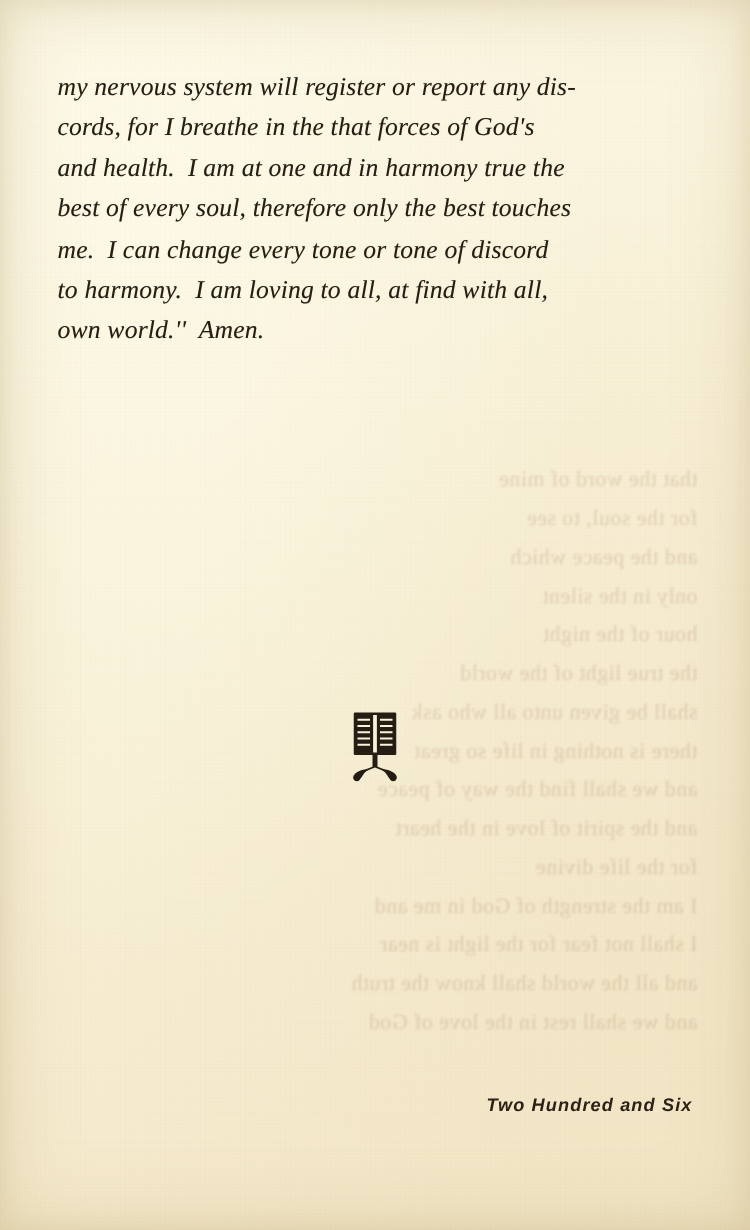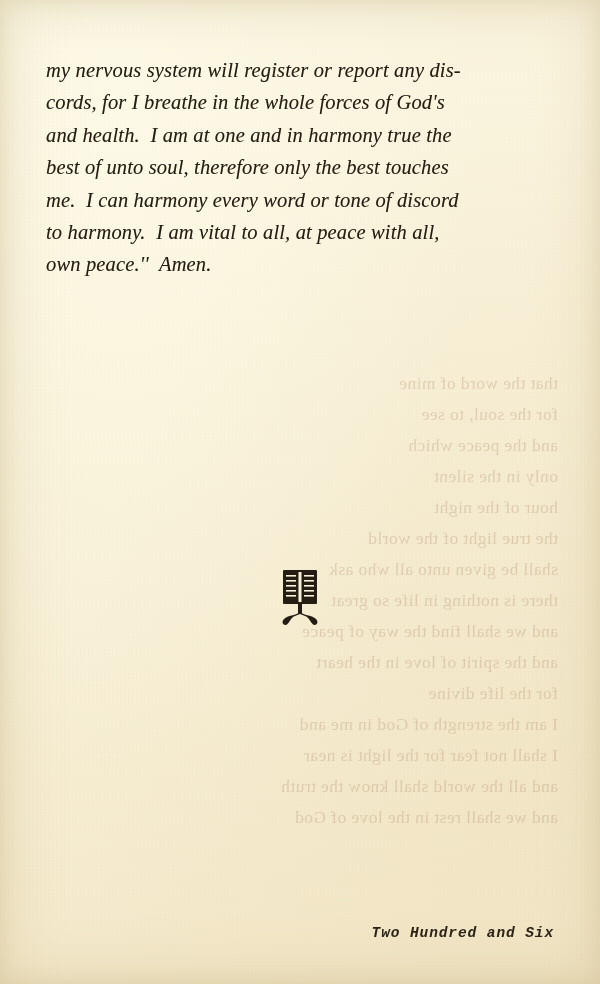--- a/index.html
+++ b/index.html
@@ -96,22 +96,22 @@
     align-items: center;
   }
   .ornament svg {
     display: block;
   }
 
   
   .folio {
     position: absolute;
     right: 46px;
-    top: 925px;
-    font-family: Liberation Mono, monospace;
+    top: 877px;
+    font-family: Liberation Sans, sans-serif;
     font-style: italic;
     font-weight: bold;
     font-size: 14.5px;
     letter-spacing: 0.9px;
     color: #2a2116;
     white-space: pre;
   }
 </style>
 </head>
 <body>
@@ -131,26 +131,26 @@
     <div>and the spirit of love in the heart</div>
     <div>for the life divine</div>
     <div>I am the strength of God in me and</div>
     <div>I shall not fear for the light is near</div>
     <div>and all the world shall know the truth</div>
     <div>and we shall rest in the love of God</div>
   </div>
 
   <div class="body-text">
     <span class="line">my nervous system will register or report any dis-</span>
-    <span class="line">cords, for I breathe in the whole forces of God's</span>
+    <span class="line">cords, for I breathe in the that forces of God's</span>
     <span class="line">and health.  I am at one and in harmony true the</span>
-    <span class="line">best of unto soul, therefore only the best touches</span>
-    <span class="line">me.  I can harmony every word or tone of discord</span>
-    <span class="line">to harmony.  I am vital to all, at peace with all,</span>
-    <span class="line">own peace.''  Amen.</span>
+    <span class="line">best of every soul, therefore only the best touches</span>
+    <span class="line">me.  I can change every tone or tone of discord</span>
+    <span class="line">to harmony.  I am loving to all, at find with all,</span>
+    <span class="line">own world.''  Amen.</span>
   </div>
 
   <div class="ornament">
     <svg width="54" height="64" viewBox="0 0 54 64" aria-hidden="true">
       <g fill="#241c12">
 
         <rect x="10" y="4" width="34" height="34" rx="1"></rect>
 
         <rect x="25.5" y="6" width="3" height="30" fill="#faf3dc"></rect>
 

